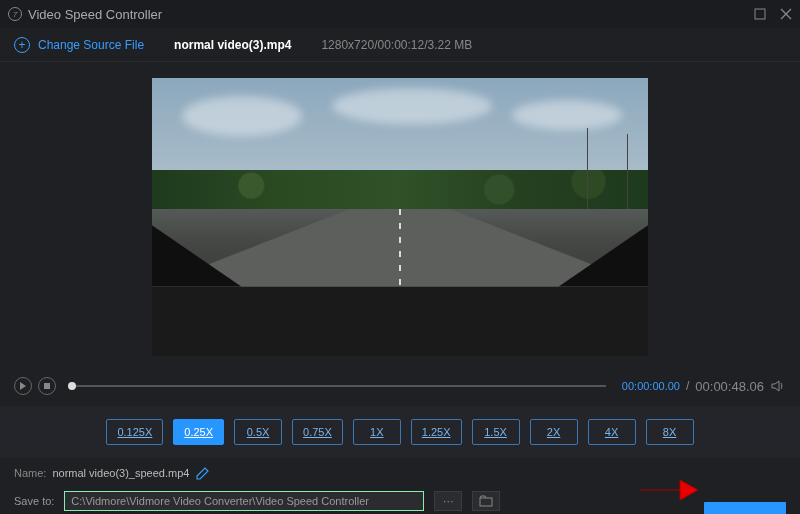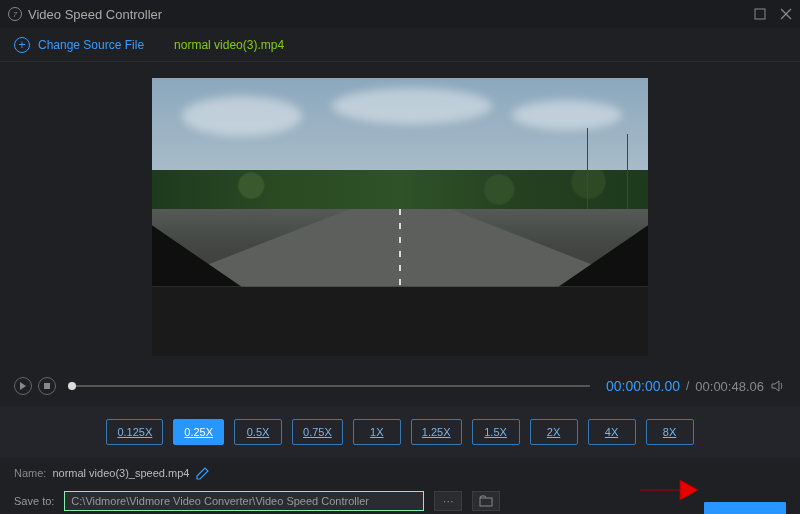--- a/index.html
+++ b/index.html
@@ -56,21 +56,21 @@
   display: flex; align-items: center; gap: 8px;
   color: #389cff; cursor: pointer;
 }
 .change-source .plus {
   width: 16px; height: 16px;
   border: 1.5px solid #389cff;
   border-radius: 50%;
   display: flex; align-items: center; justify-content: center;
   font-size: 12px; line-height: 1;
 }
-.filename { color: #84cc16; }
+.filename { color: #ffffff; font-weight: bold; }
 .meta { color: #888; }
 
 .preview-area {
   height: 310px;
   display: flex;
   align-items: center;
   justify-content: center;
   background: #1e2023;
 }
 .video-frame {
@@ -129,21 +129,21 @@
   margin: 0 10px;
   position: relative;
   cursor: pointer;
 }
 .seek-handle {
   position: absolute; left: 0; top: 50%;
   width: 8px; height: 8px;
   background: #ddd; border-radius: 50%;
   transform: translate(-50%,-50%);
 }
-.time-curr { color: #389cff; font-size: 14px; }
+.time-curr { color: #389cff; font-size: 11px; }
 .time-dur { color: #888; font-size: 13px; }
 .vol-icon { width:16px;height:16px;color:#888;cursor:pointer;display:flex;align-items:center;justify-content:center;}
 
 .speeds-row {
   height: 52px;
   display: flex;
   align-items: center;
   justify-content: center;
   gap: 10px;
   background: #23252a;
@@ -241,20 +241,21 @@
     </div>
   </div>
 </div>
 
 <div class="info-row">
   <div class="change-source">
     <div class="plus">+</div>
     <span>Change Source File</span>
   </div>
   <div class="filename">normal video(3).mp4</div>
+  <div class="meta">1280x720/00:00:12/3.22 MB</div>
 </div>
 
 <div class="preview-area">
   <div class="video-frame">
     <div class="cloud c1"></div>
       <div class="cloud c2"></div>
       <div class="cloud c3"></div>
     <div class="trees"></div>
     <div class="road"></div>
       <div class="lane"></div>

